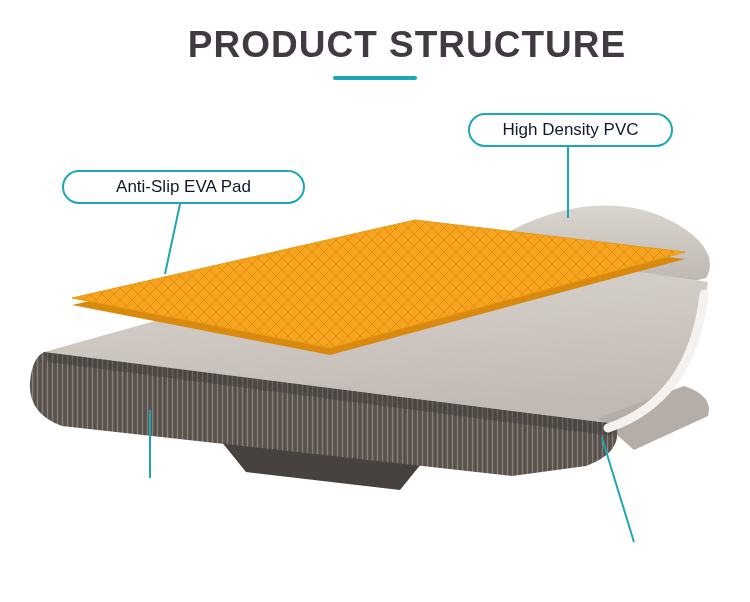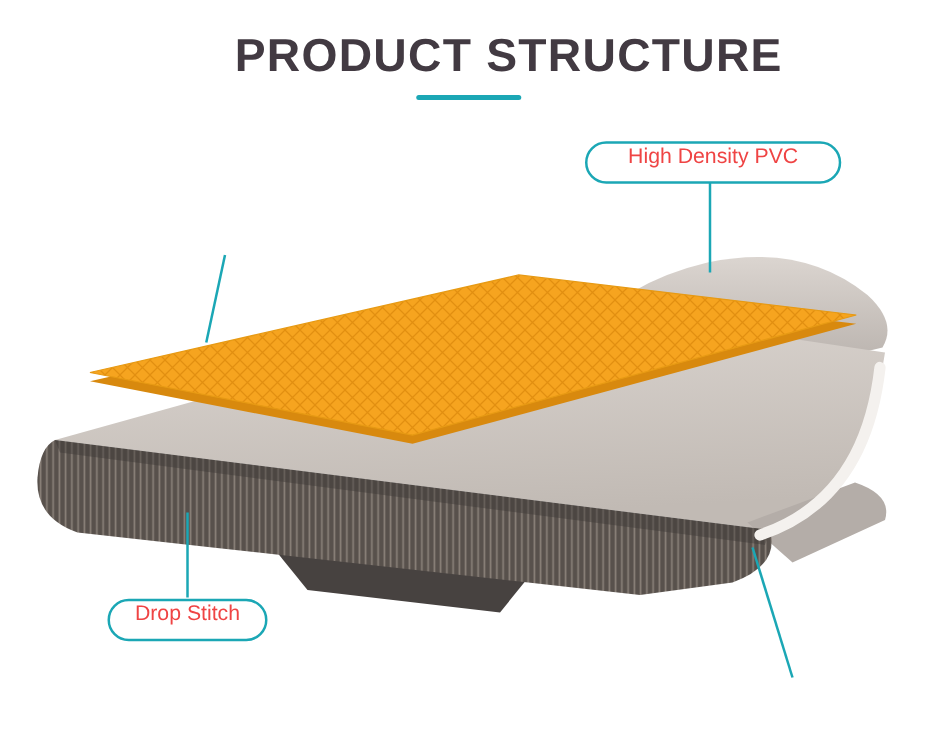--- a/index.html
+++ b/index.html
@@ -39,27 +39,27 @@
     background: #1ba7b5;
   }
   .art {
     position: absolute;
     top: 0;
     left: 0;
   }
   .pill {
     position: absolute;
     display: flex;
-    align-items: flex-start;
+    align-items: center;
     justify-content: center;
     background: #ffffff;
     border: 2px solid #1ba7b5;
     border-radius: 18px;
     font-size: 17px;
-    color: #ef4444;
+    color: #0f172a;
     font-weight: 500;
     white-space: nowrap;
     z-index: 3;
     box-sizing: border-box;
   }
   #pill-high-density { left: 468px; top: 113px; width: 205px; height: 34px; }
   #pill-anti-slip    { left: 62px;  top: 170px; width: 243px; height: 34px; }
   #pill-drop-stitch  { left: 86px;  top: 479px; width: 128px; height: 34px; }
   #pill-rail-band    { left: 430px; top: 543px; width: 286px; height: 34px; }
 </style>
@@ -112,19 +112,19 @@
       <line x1="180" y1="204" x2="165" y2="274"></line>
       <line x1="150" y1="478" x2="150" y2="410"></line>
       <line x1="634" y1="542" x2="602" y2="438"></line>
     </g>
   </svg>
 
   <div class="pill" id="pill-high-density">
     <span>High Density PVC</span>
   </div>
 
+  <div class="pill" id="pill-anti-slip">
+    <span>Anti-Slip EVA Pad</span>
+  </div>
 
-  <div class="pill" id="pill-drop-stitch">
-    <span>Drop Stitch</span>
-  </div>
 
 
 </div>
 
 </body></html>

